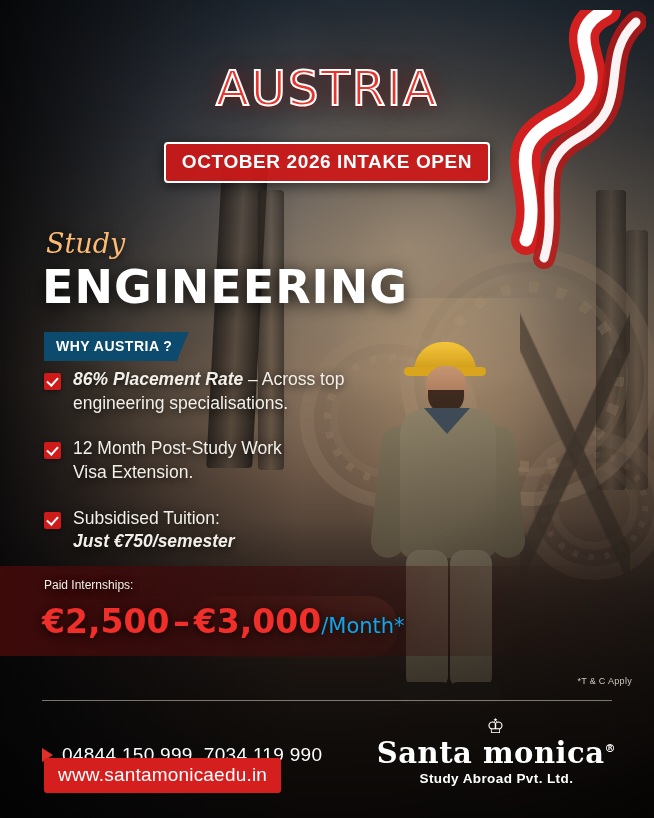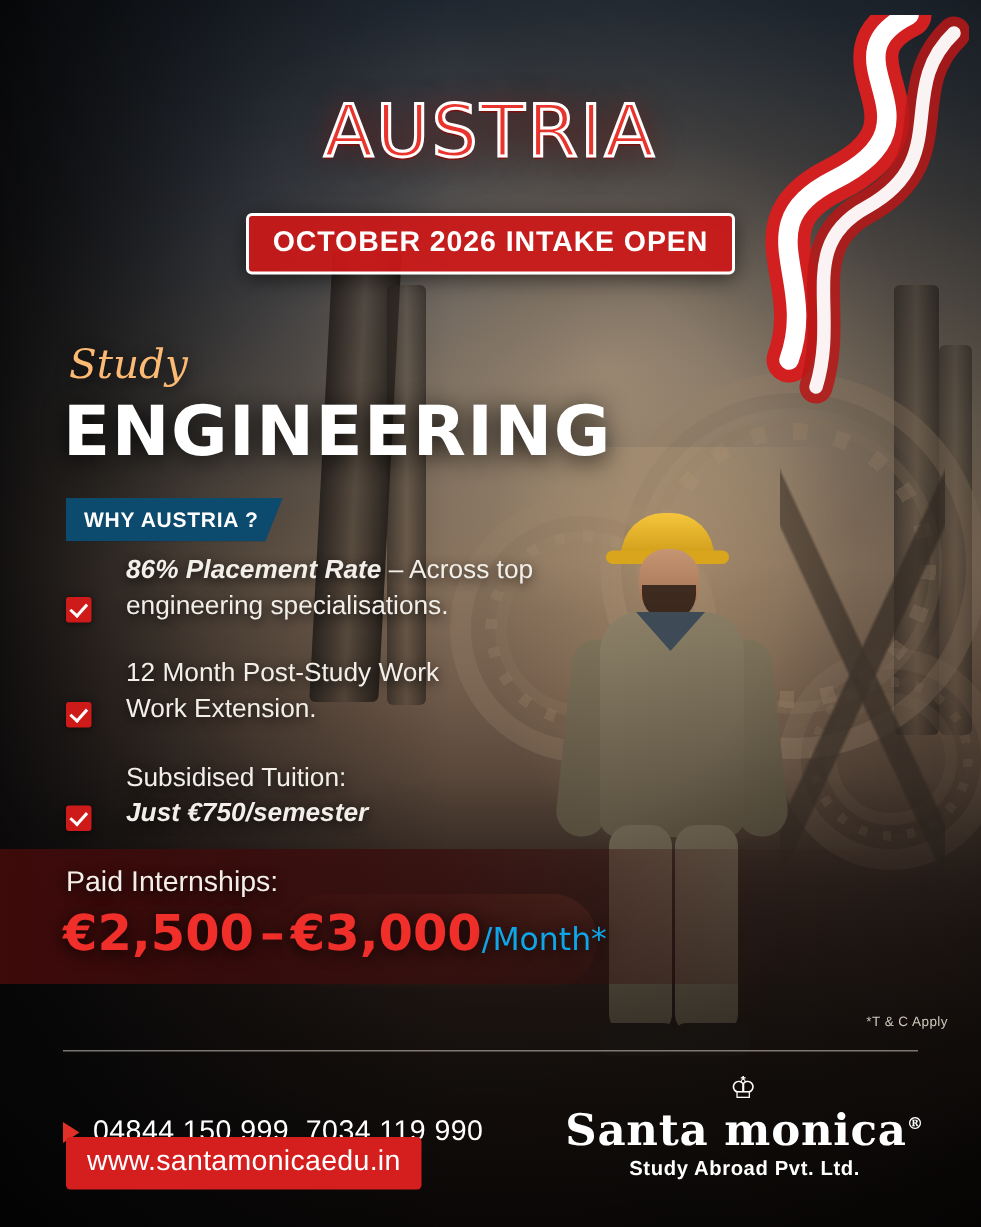--- a/index.html
+++ b/index.html
@@ -229,22 +229,22 @@
     padding: 6px 16px 7px 12px;
     clip-path: polygon(0 0, 100% 0, 92% 100%, 0 100%);
     box-shadow: 0 2px 10px rgba(0,0,0,0.55);
   }
 
   .bullets {
     position: absolute; left: 44px; top: 368px; width: 360px;
   }
   .bullet {
     display: flex;
-    align-items: flex-end;
-    gap: 23px;
+    align-items: flex-start;
+    gap: 12px;
     margin-bottom: 22px;
   }
   .check {
     flex: 0 0 auto;
     width: 17px; height: 17px;
     margin-top: 5px;
     background: #cf1a1a;
     border-radius: 2px;
     position: relative;
     box-shadow: 0 1px 5px rgba(0,0,0,0.5);
@@ -271,21 +271,21 @@
   .btext .line2 { display: block; }
 
   
   .band {
     position: absolute; left: 0; right: 0; top: 566px; height: 90px;
     background: linear-gradient(90deg, rgba(66,10,10,0.92) 0%, rgba(56,12,12,0.72) 45%, rgba(40,14,12,0.12) 78%, rgba(0,0,0,0) 100%);
   }
   .band-label {
     position: absolute; left: 44px; top: 578px;
     color: #f3efe8;
-    font-size: 19px;
+    font-size: 12px;
     font-weight: 400;
     text-shadow: 0 2px 8px rgba(0,0,0,0.8);
   }
   .band-amount {
     position: absolute; left: 42px; top: 602px;
     font-family: "DejaVu Sans", sans-serif;
     font-size: 33px;
     color: #ffffff;
     text-shadow: 0 2px 10px rgba(0,0,0,0.8);
     white-space: nowrap;
@@ -432,21 +432,21 @@
       <span class="btext">
         <span class="em">86% Placement Rate</span><span> – Across top</span>
         <span class="line2">engineering specialisations.</span>
       </span>
     </div>
 
     <div class="bullet">
       <span class="check"></span>
       <span class="btext">
         <span>12 Month Post-Study Work</span>
-        <span class="line2">Work Extension.</span>
+        <span class="line2">Visa Extension.</span>
       </span>
     </div>
 
     <div class="bullet">
       <span class="check"></span>
       <span class="btext">
         <span>Subsidised Tuition:</span>
         <span class="line2 em">Just €750/semester</span>
       </span>
     </div>

